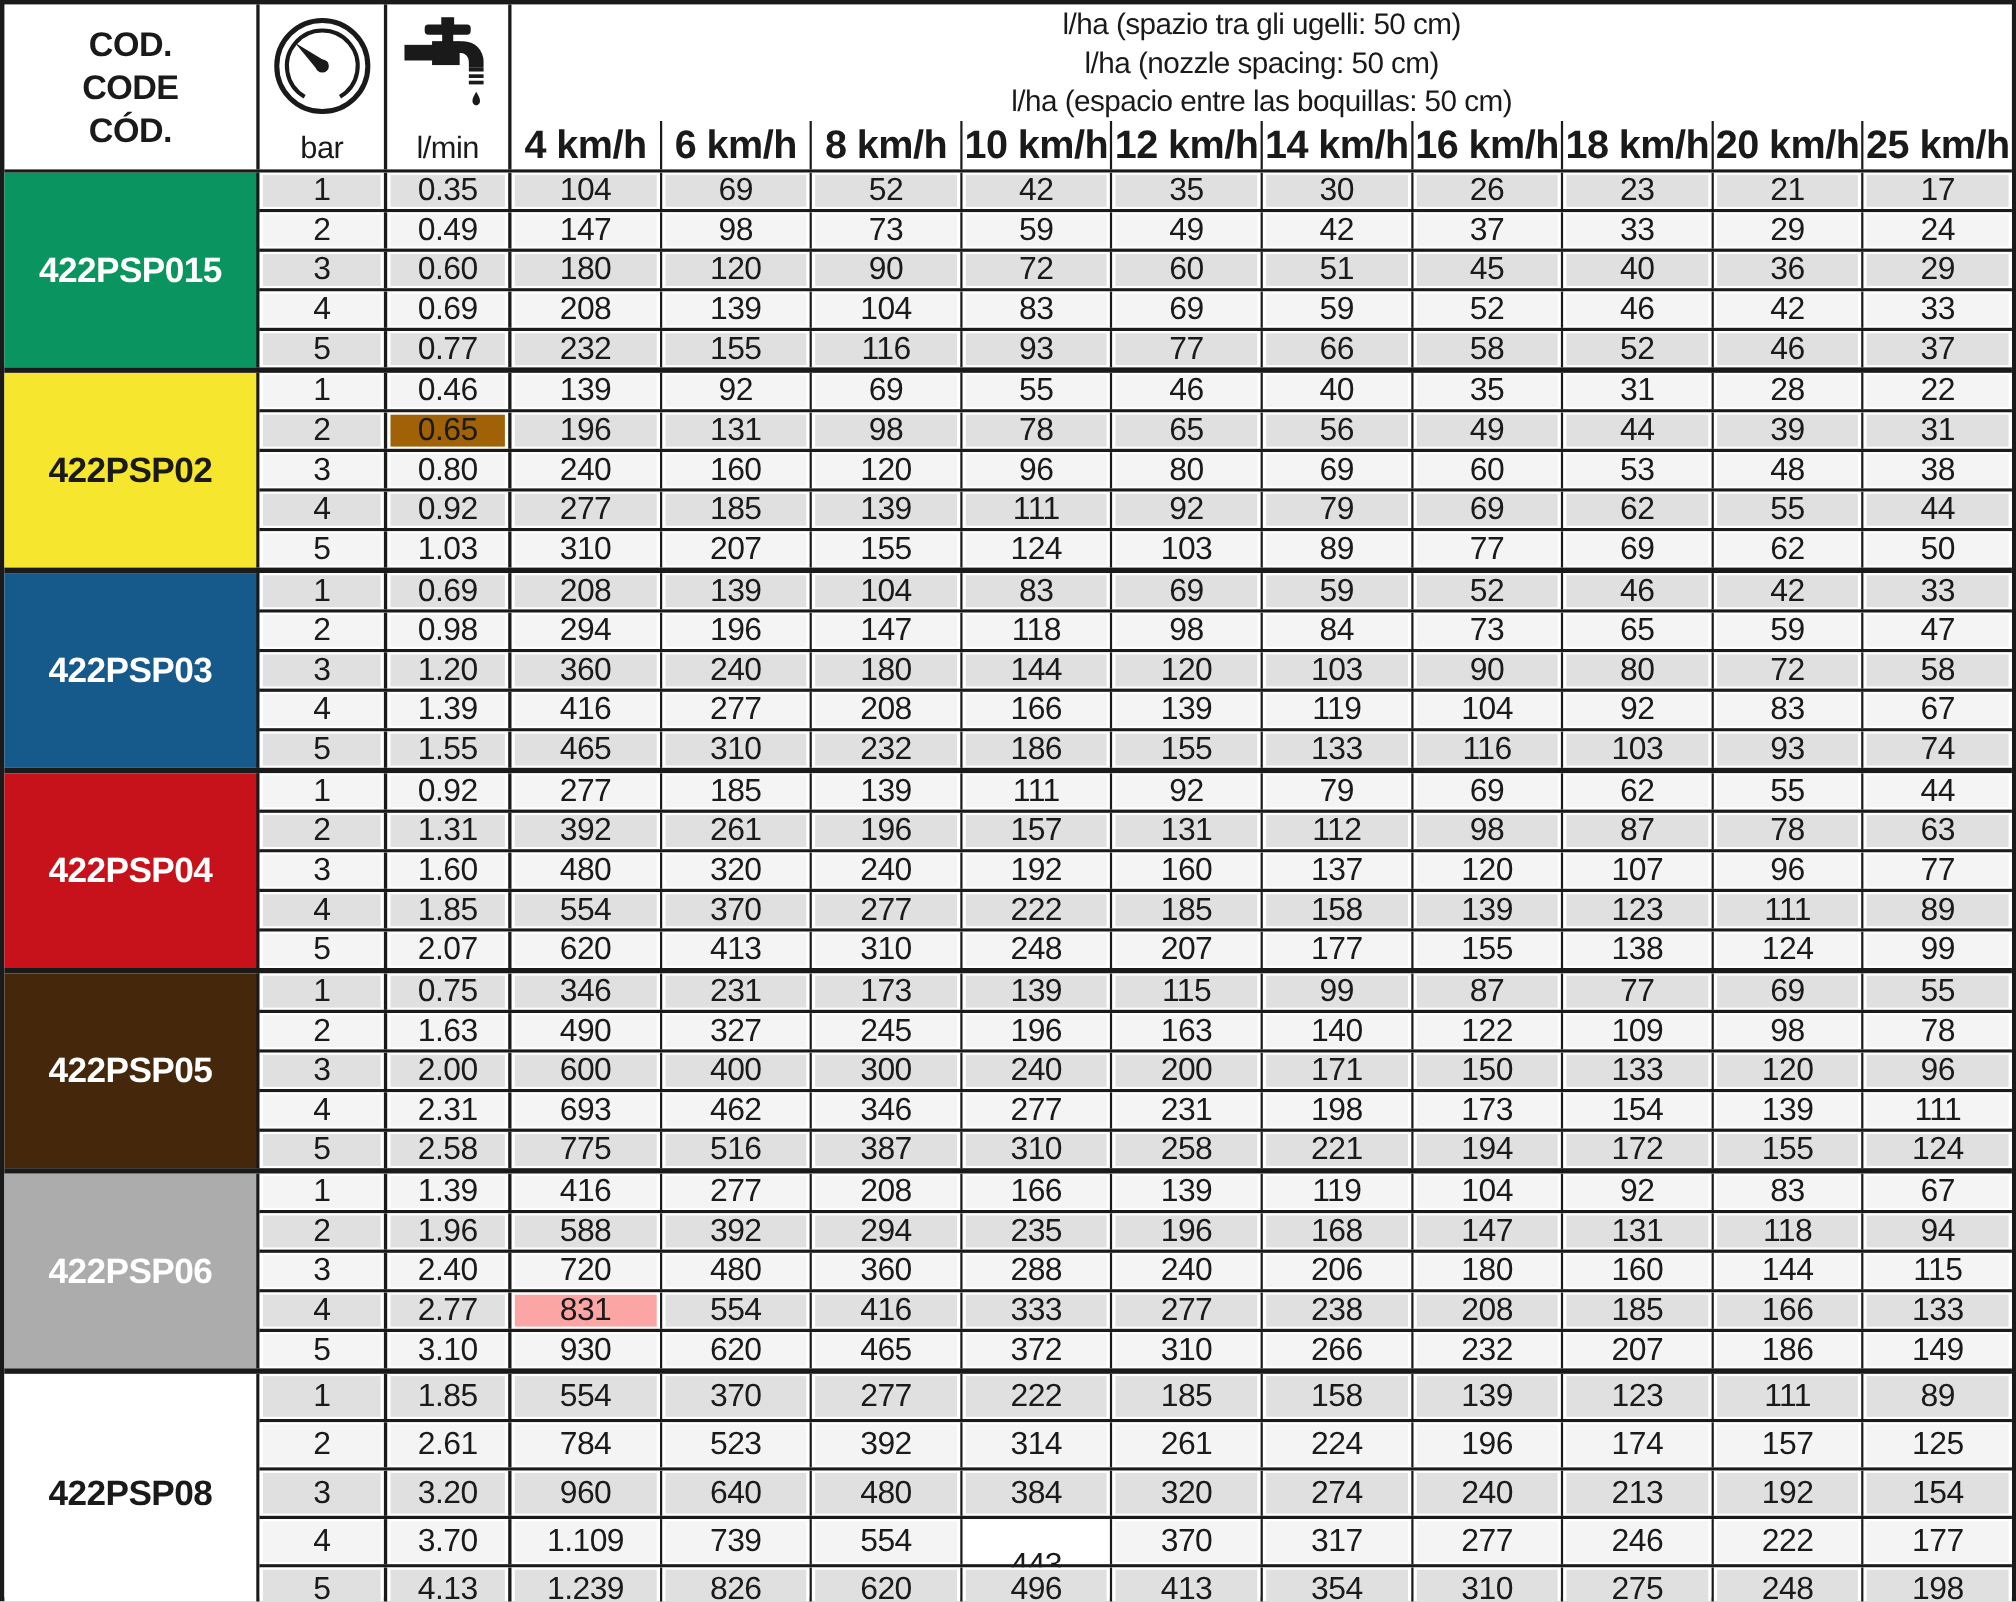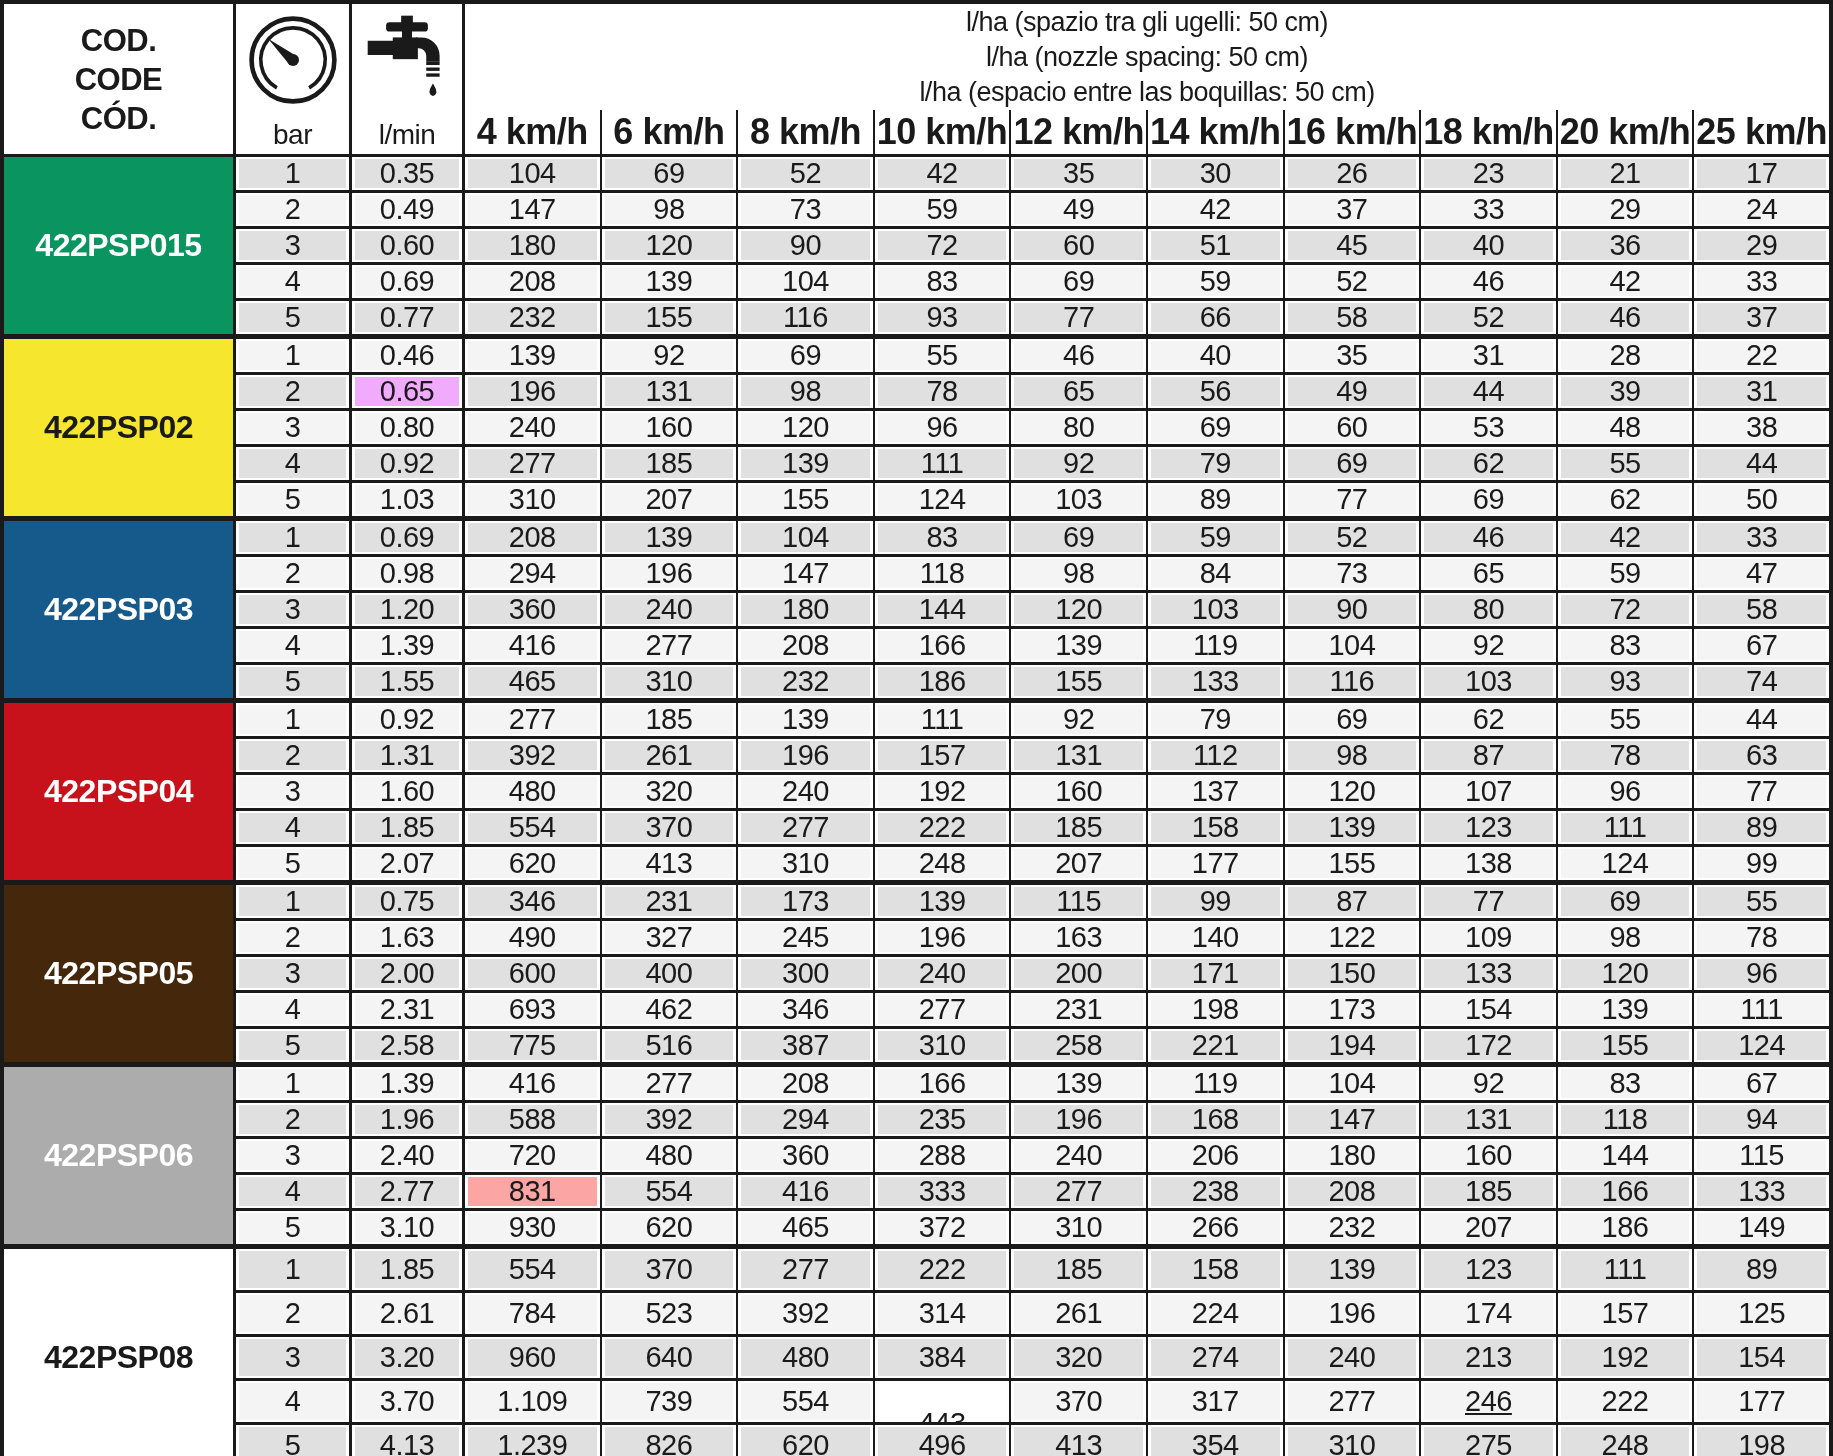--- a/index.html
+++ b/index.html
@@ -344,21 +344,21 @@
             </div>
             <div class="cell lha-col">
               <div class="cell-inner" style="background: rgb(244, 244, 244);">22</div>
             </div>
           </div>
           <div class="row">
             <div class="cell bar-col">
               <div class="cell-inner" style="background: rgb(224, 224, 224);">2</div>
             </div>
             <div class="cell lmin-col">
-              <div class="cell-inner" style="background: #f0abfc;">0.65</div>
+              <div class="cell-inner" style="background: #a16207;">0.65</div>
             </div>
             <div class="cell lha-col first">
               <div class="cell-inner" style="background: rgb(224, 224, 224);">196</div>
             </div>
             <div class="cell lha-col">
               <div class="cell-inner" style="background: rgb(224, 224, 224);">131</div>
             </div>
             <div class="cell lha-col">
               <div class="cell-inner" style="background: rgb(224, 224, 224);">98</div>
             </div>
@@ -1419,21 +1419,21 @@
             <div class="cell lha-col">
               <div class="cell-inner" style="background: rgb(244, 244, 244);">370</div>
             </div>
             <div class="cell lha-col">
               <div class="cell-inner" style="background: rgb(244, 244, 244);">317</div>
             </div>
             <div class="cell lha-col">
               <div class="cell-inner" style="background: rgb(244, 244, 244);">277</div>
             </div>
             <div class="cell lha-col">
-              <div class="cell-inner" style="background: rgb(244, 244, 244); text-decoration: underline;">246</div>
+              <div class="cell-inner" style="background: rgb(244, 244, 244);">246</div>
             </div>
             <div class="cell lha-col">
               <div class="cell-inner" style="background: rgb(244, 244, 244);">222</div>
             </div>
             <div class="cell lha-col">
               <div class="cell-inner" style="background: rgb(244, 244, 244);">177</div>
             </div>
           </div>
           <div class="row">
             <div class="cell bar-col">

